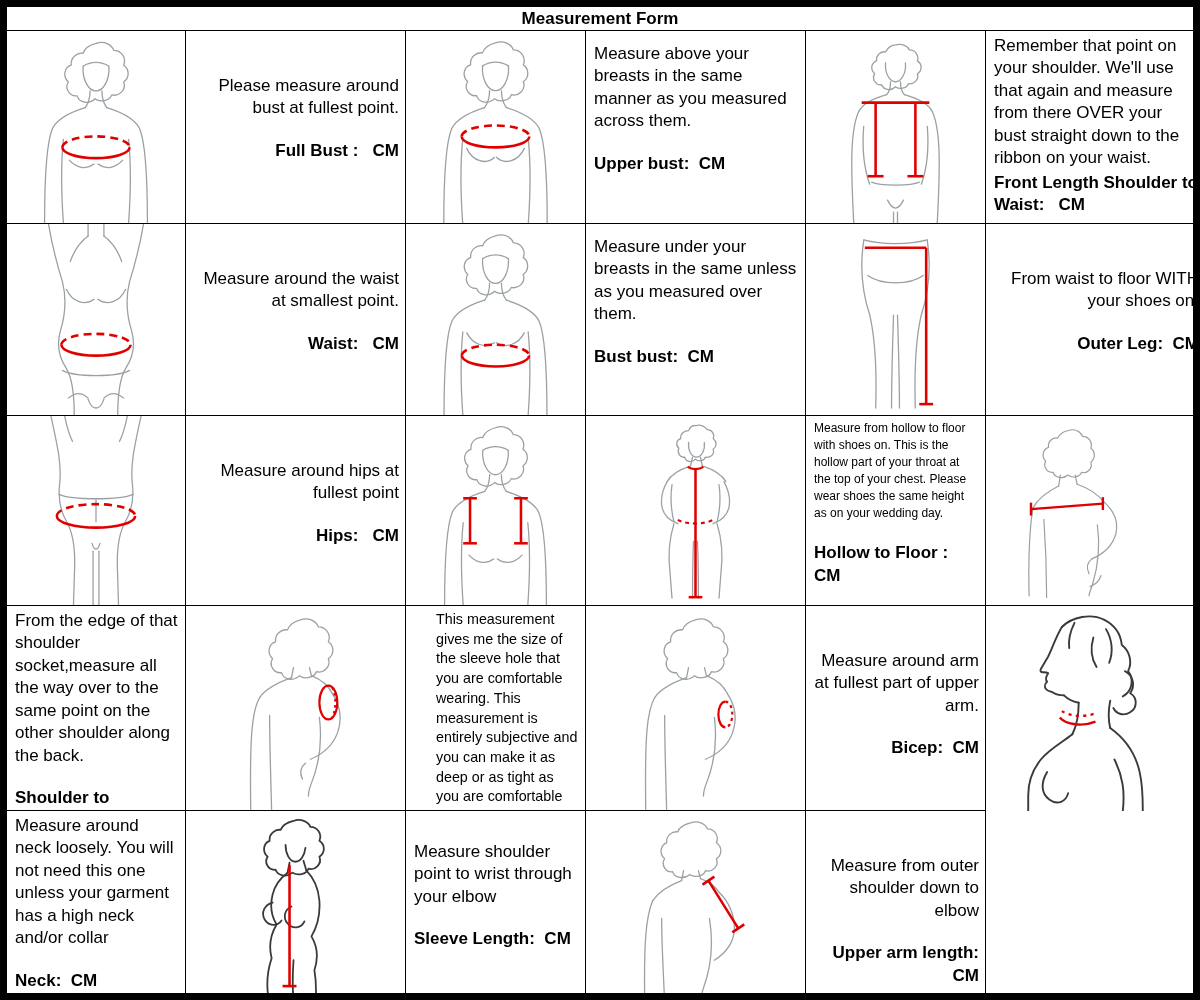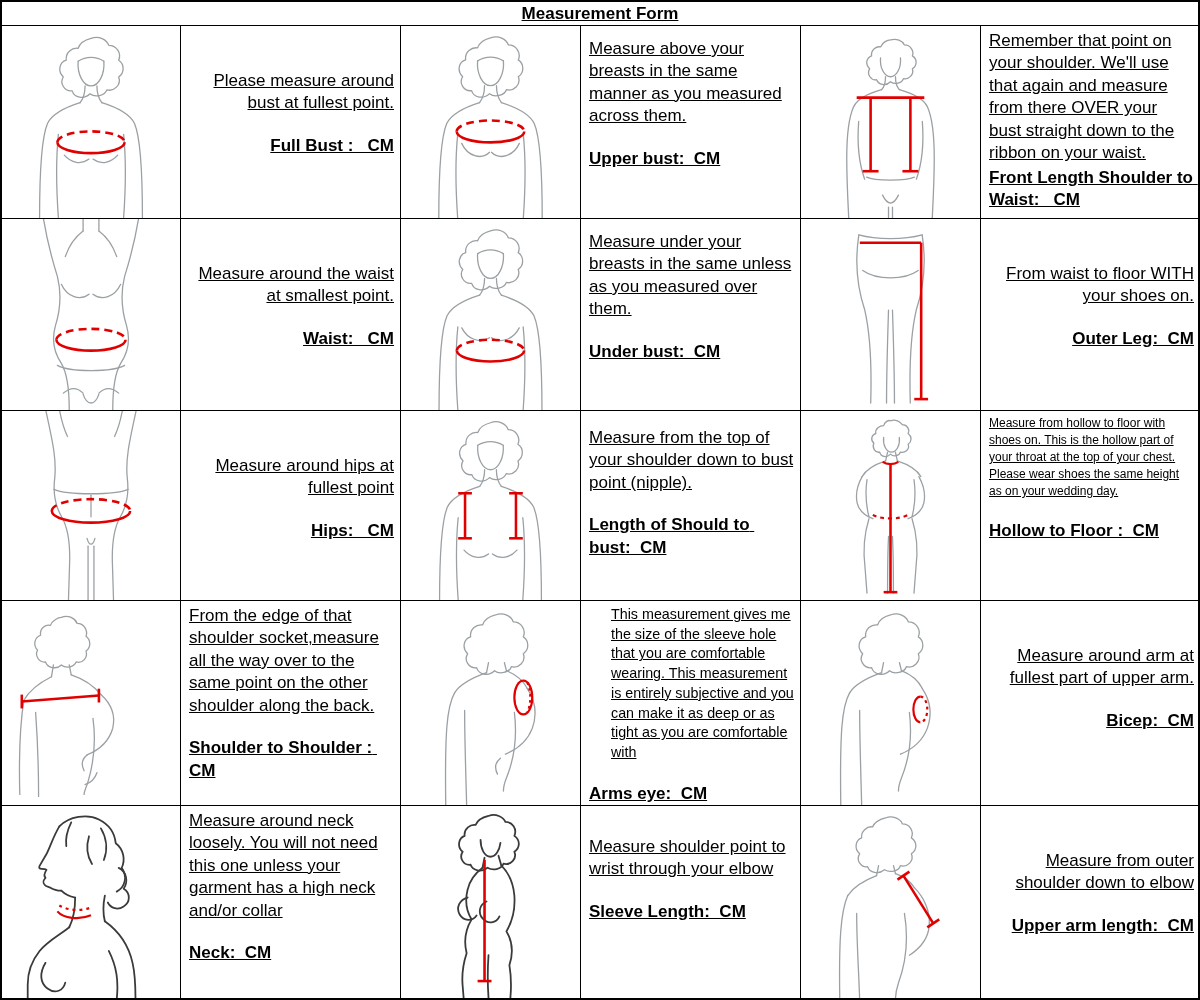--- a/index.html
+++ b/index.html
@@ -1,17 +1,17 @@
 <!DOCTYPE html>
 <html><head>
 <meta charset="utf-8">
 <style>
   html,body{margin:0;padding:0;background:#fff;}
   body{font-family:"Liberation Sans", sans-serif;color:#000;}
-  .form{width:1200px;height:1000px;border:2px solid #000000;box-sizing:border-box;background:#fff;overflow:hidden;text-decoration:underline;}
+  .form{width:1200px;height:1000px;border:7px solid #000000;box-sizing:border-box;background:#fff;overflow:hidden;}
   .title-row{height:23px;line-height:23px;text-align:center;font-weight:bold;font-size:17px;border-bottom:1px solid #000;}
   .grid{display:grid;grid-template-columns:179px 220px 180px 220px 180px 219px;grid-template-rows:193px 192px 190px 205px 194px;}
   .cell{border-right:1px solid #000;border-bottom:1px solid #000;box-sizing:border-box;overflow:hidden;position:relative;}
   .cell:nth-child(6n){border-right:none;}
   .cell:nth-last-child(-n+6){border-bottom:none;}
   .fig svg{display:block;width:100%;height:100%;}
   .txt{padding:6px 6px 4px 8px;font-size:17px;line-height:1.32;}
   .p4{padding-top:4px;}
   .p12{padding-top:12px;}
   .p18{padding-top:16px;}
@@ -152,21 +152,21 @@
             <path d="M123,109c3,30 2,56 0,84"></path>
           <path d="M61,110c6,12 19,16 28,10"></path>
             <path d="M91,120c9,6 22,2 28,-10"></path>
         </g>
         <path class="r" d="M56,133A34,11 0 0 0 124,133"></path>
         <path class="rd" d="M56,133A34,11 0 0 1 124,133"></path>
       </svg>
     </div>
     <div class="cell txt p12">
       <div class="desc">Measure under your breasts in the same unless as you measured over them.</div>
-      <div class="mlabel">Under bust:  CM</div>
+      <div class="mlabel">Bust bust:  CM</div>
     </div>
 
     <div class="cell fig">
       <svg viewBox="0 0 180 193" preserveAspectRatio="xMidYMid meet">
         <g class="g">
           <path d="M58,16c18,5 46,5 64,0"></path>
           <path d="M58,16c-4,26 -2,52 6,76c6,26 7,60 6,94"></path>
           <path d="M122,16c4,26 2,52 -6,76c-6,26 -7,60 -6,94"></path>
           <path d="M62,52c14,10 42,10 56,0"></path>
           <path d="M88,92c-1,32 -2,62 -2,94"></path>
@@ -219,24 +219,20 @@
           <path d="M63,142c7,8 17,10 25,4"></path>
             <path d="M92,146c8,6 18,4 25,-4"></path>
         </g>
         <path class="r" d="M64,84L64,130"></path>
           <path class="r" d="M116,84L116,130"></path>
         <path class="r" d="M57,84L71,84"></path>
           <path class="r" d="M109,84L123,84"></path>
         <path class="r" d="M57,130L71,130"></path>
           <path class="r" d="M109,130L123,130"></path>
       </svg>
-    </div>
-    <div class="cell txt p18">
-      <div class="desc">Measure from the top of your shoulder down to bust point (nipple).</div>
-      <div class="mlabel">Length of Should to bust:  CM</div>
     </div>
 
     <div class="cell fig">
       <svg viewBox="0 0 180 193" preserveAspectRatio="xMidYMid meet">
         <g class="g">
           <path d="M90,10c5,-2 10,1 12,4c5,0 8,5 6,9c4,3 4,8 0,11c2,5 -3,9 -8,8c-1,4 -7,5 -10,2c-4,4 -10,3 -11,-2c-5,1 -8,-5 -6,-9c-4,-4 -2,-9 2,-10c-1,-5 4,-8 8,-8c1,-4 5,-6 7,-5z"></path>
           <path d="M83,27c-1,8 3,15 8,15c5,0 9,-7 8,-15"></path>
           <path d="M87,42l-2,9"></path>
             <path d="M95,42l2,9"></path>
           <path d="M85,51c-12,4 -20,9 -24,16"></path>

